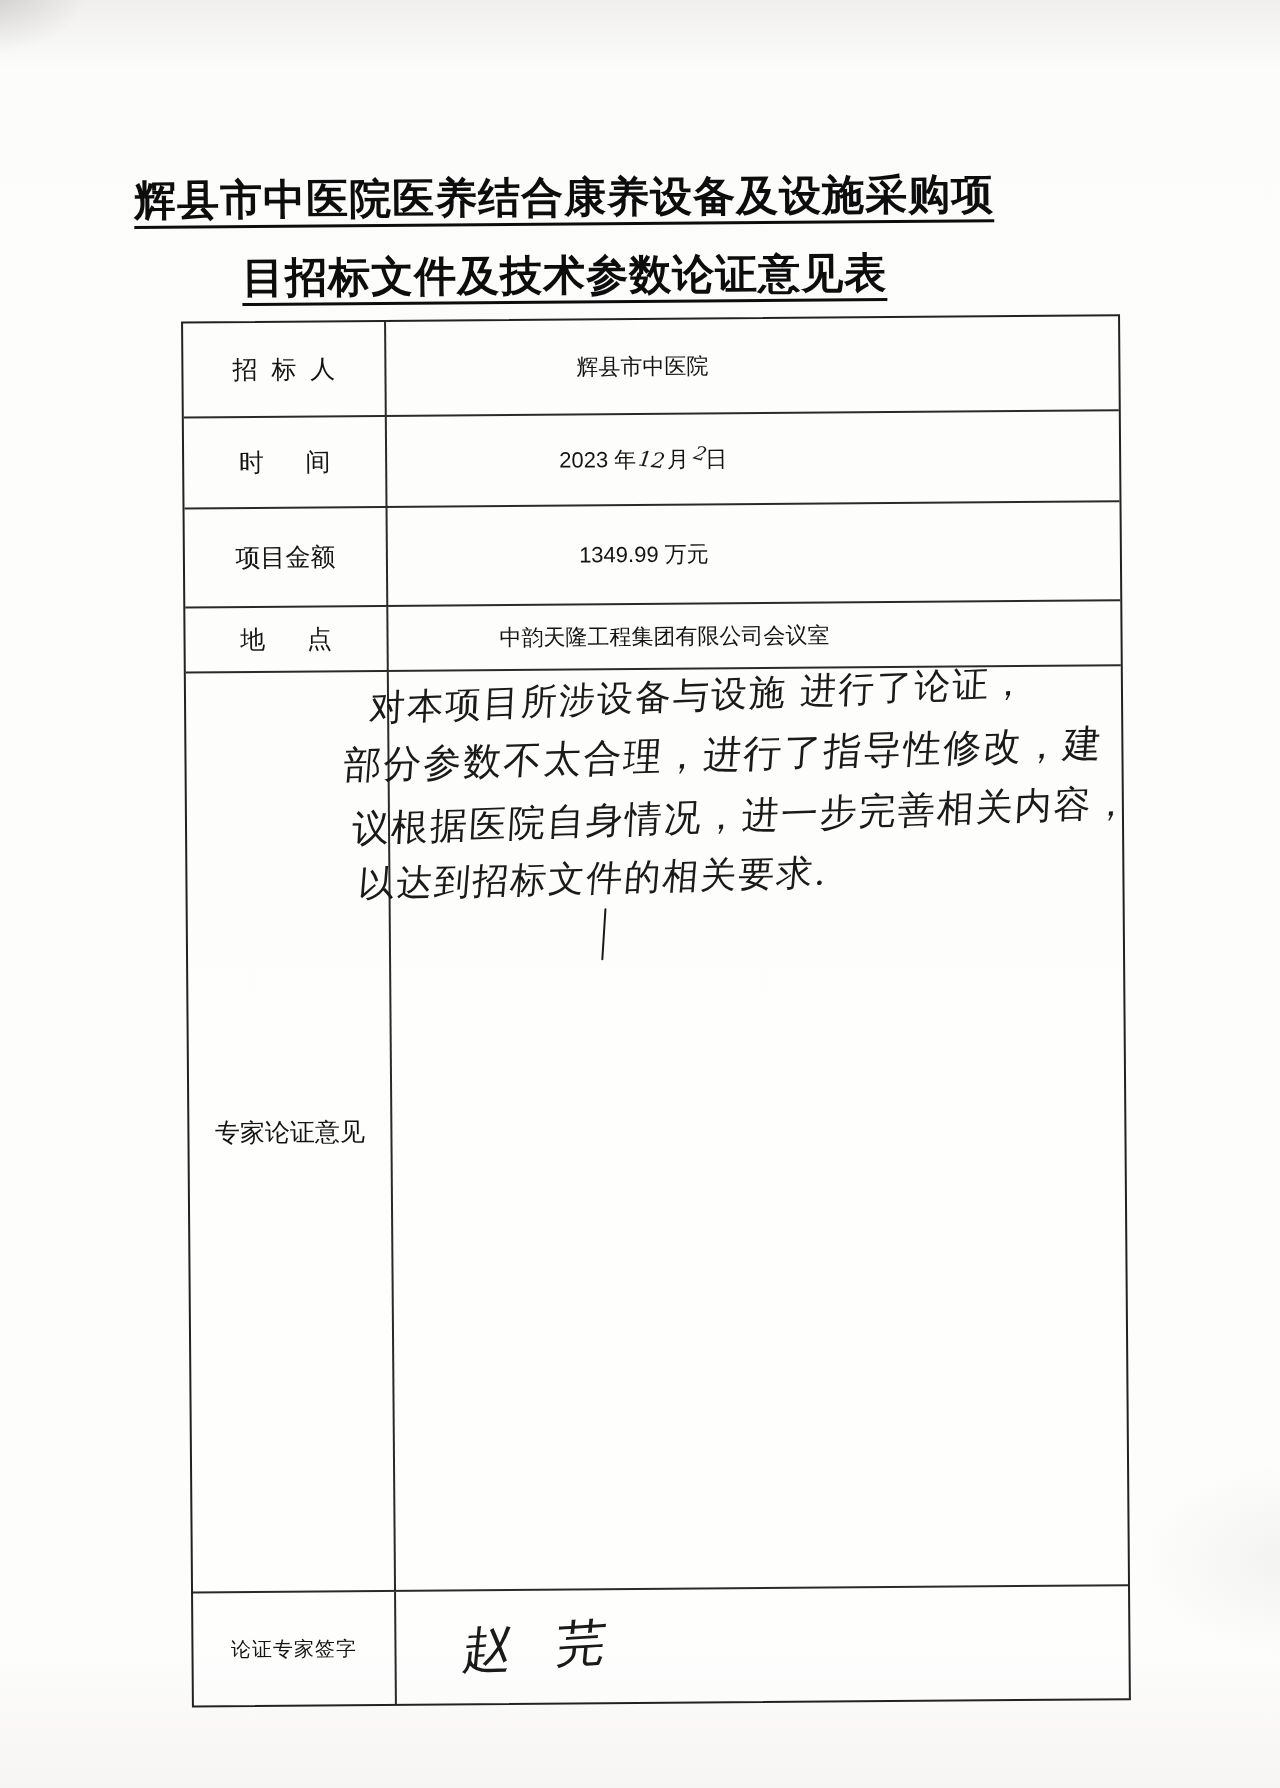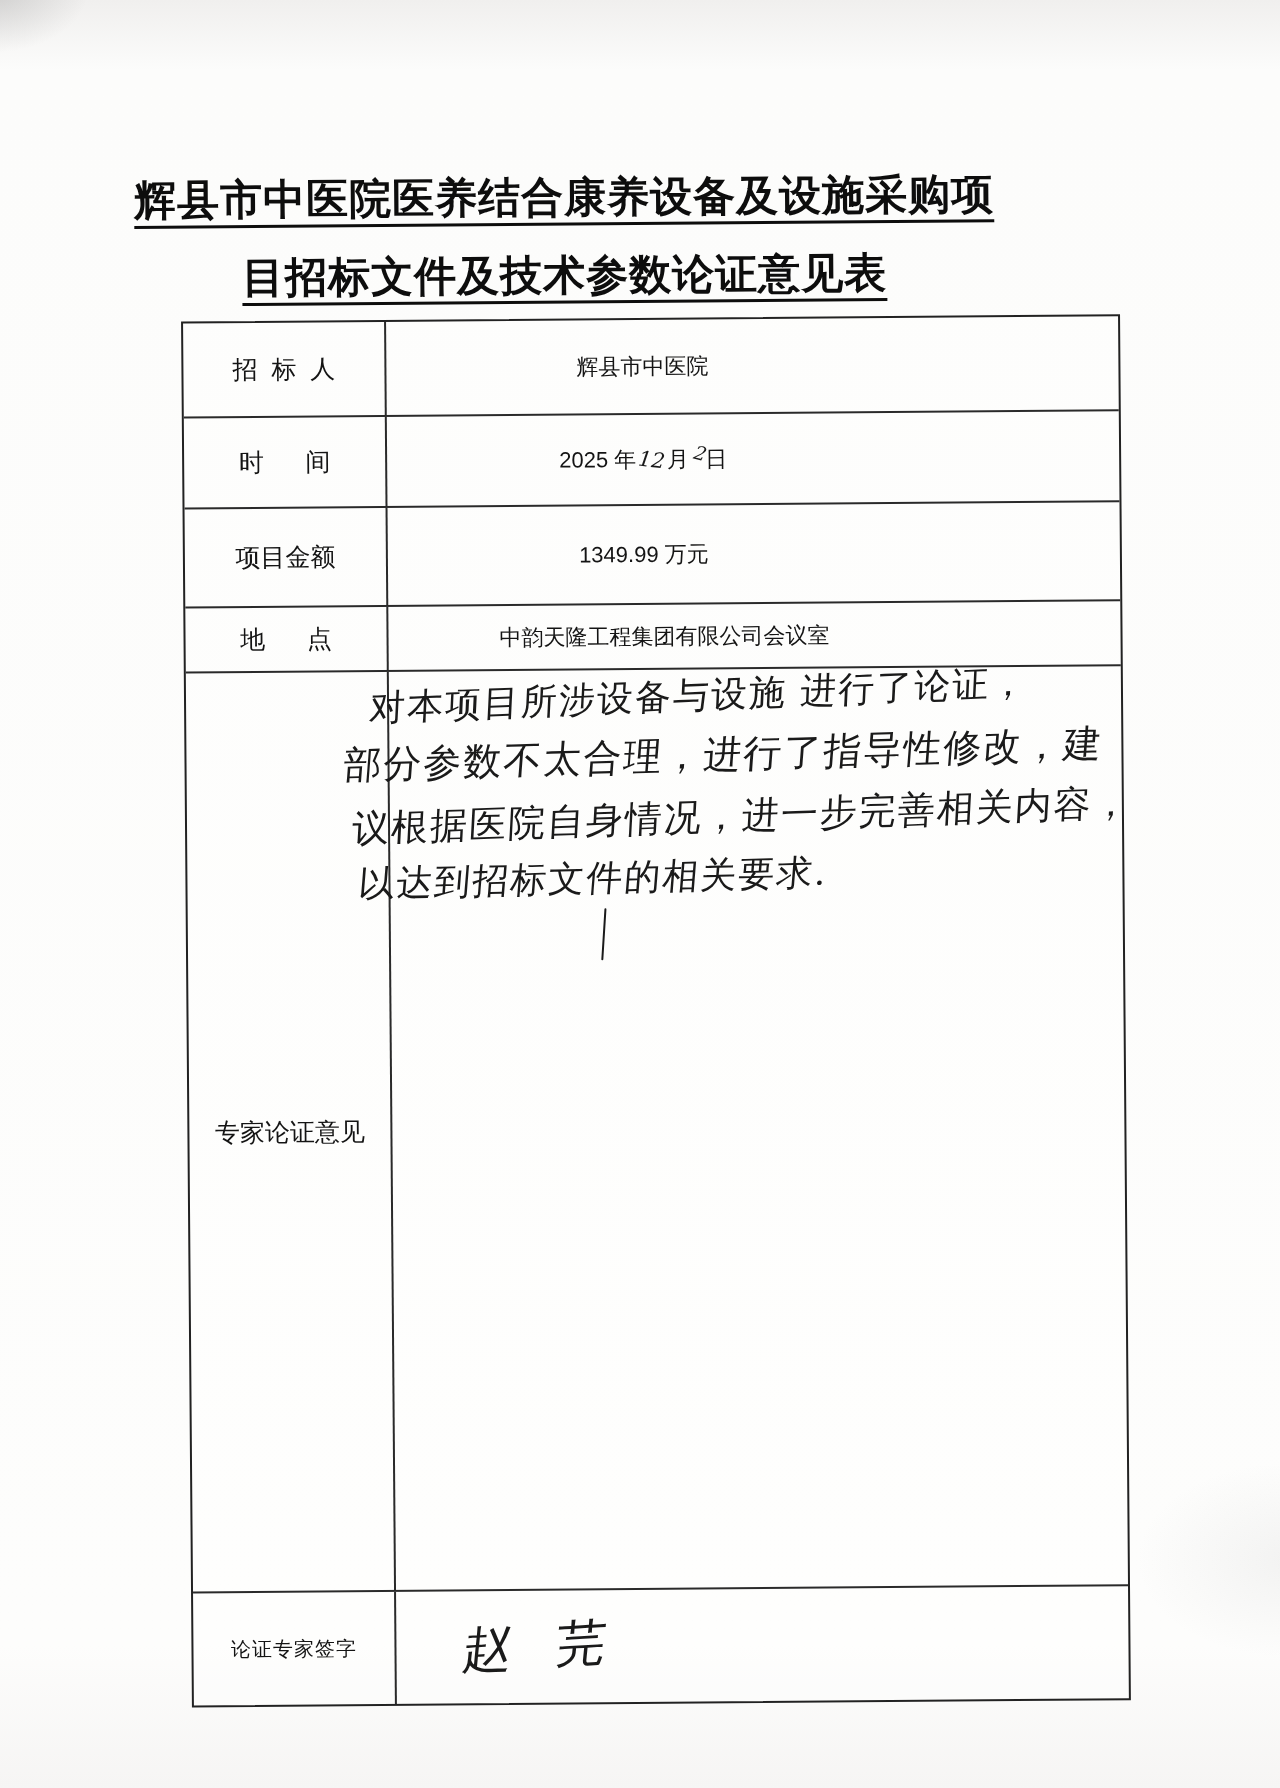--- a/index.html
+++ b/index.html
@@ -112,21 +112,21 @@
     <div class="form-table">
 
       <div class="row r1">
         <div class="cell cell-label">招  标  人</div>
         <div class="cell cell-value pad-a">辉县市中医院</div>
       </div>
 
       <div class="row r2">
         <div class="cell cell-label">时      间</div>
         <div class="cell cell-value pad-a">
-          <span>2025 年</span><span class="hw hw-num">12</span><span>月</span><span class="hw hw-num day">2</span><span>日</span>
+          <span>2023 年</span><span class="hw hw-num">12</span><span>月</span><span class="hw hw-num day">2</span><span>日</span>
         </div>
       </div>
 
       <div class="row r3">
         <div class="cell cell-label">项目金额</div>
         <div class="cell cell-value pad-a">1349.99 万元</div>
       </div>
 
       <div class="row r4">
         <div class="cell cell-label">地      点</div>

